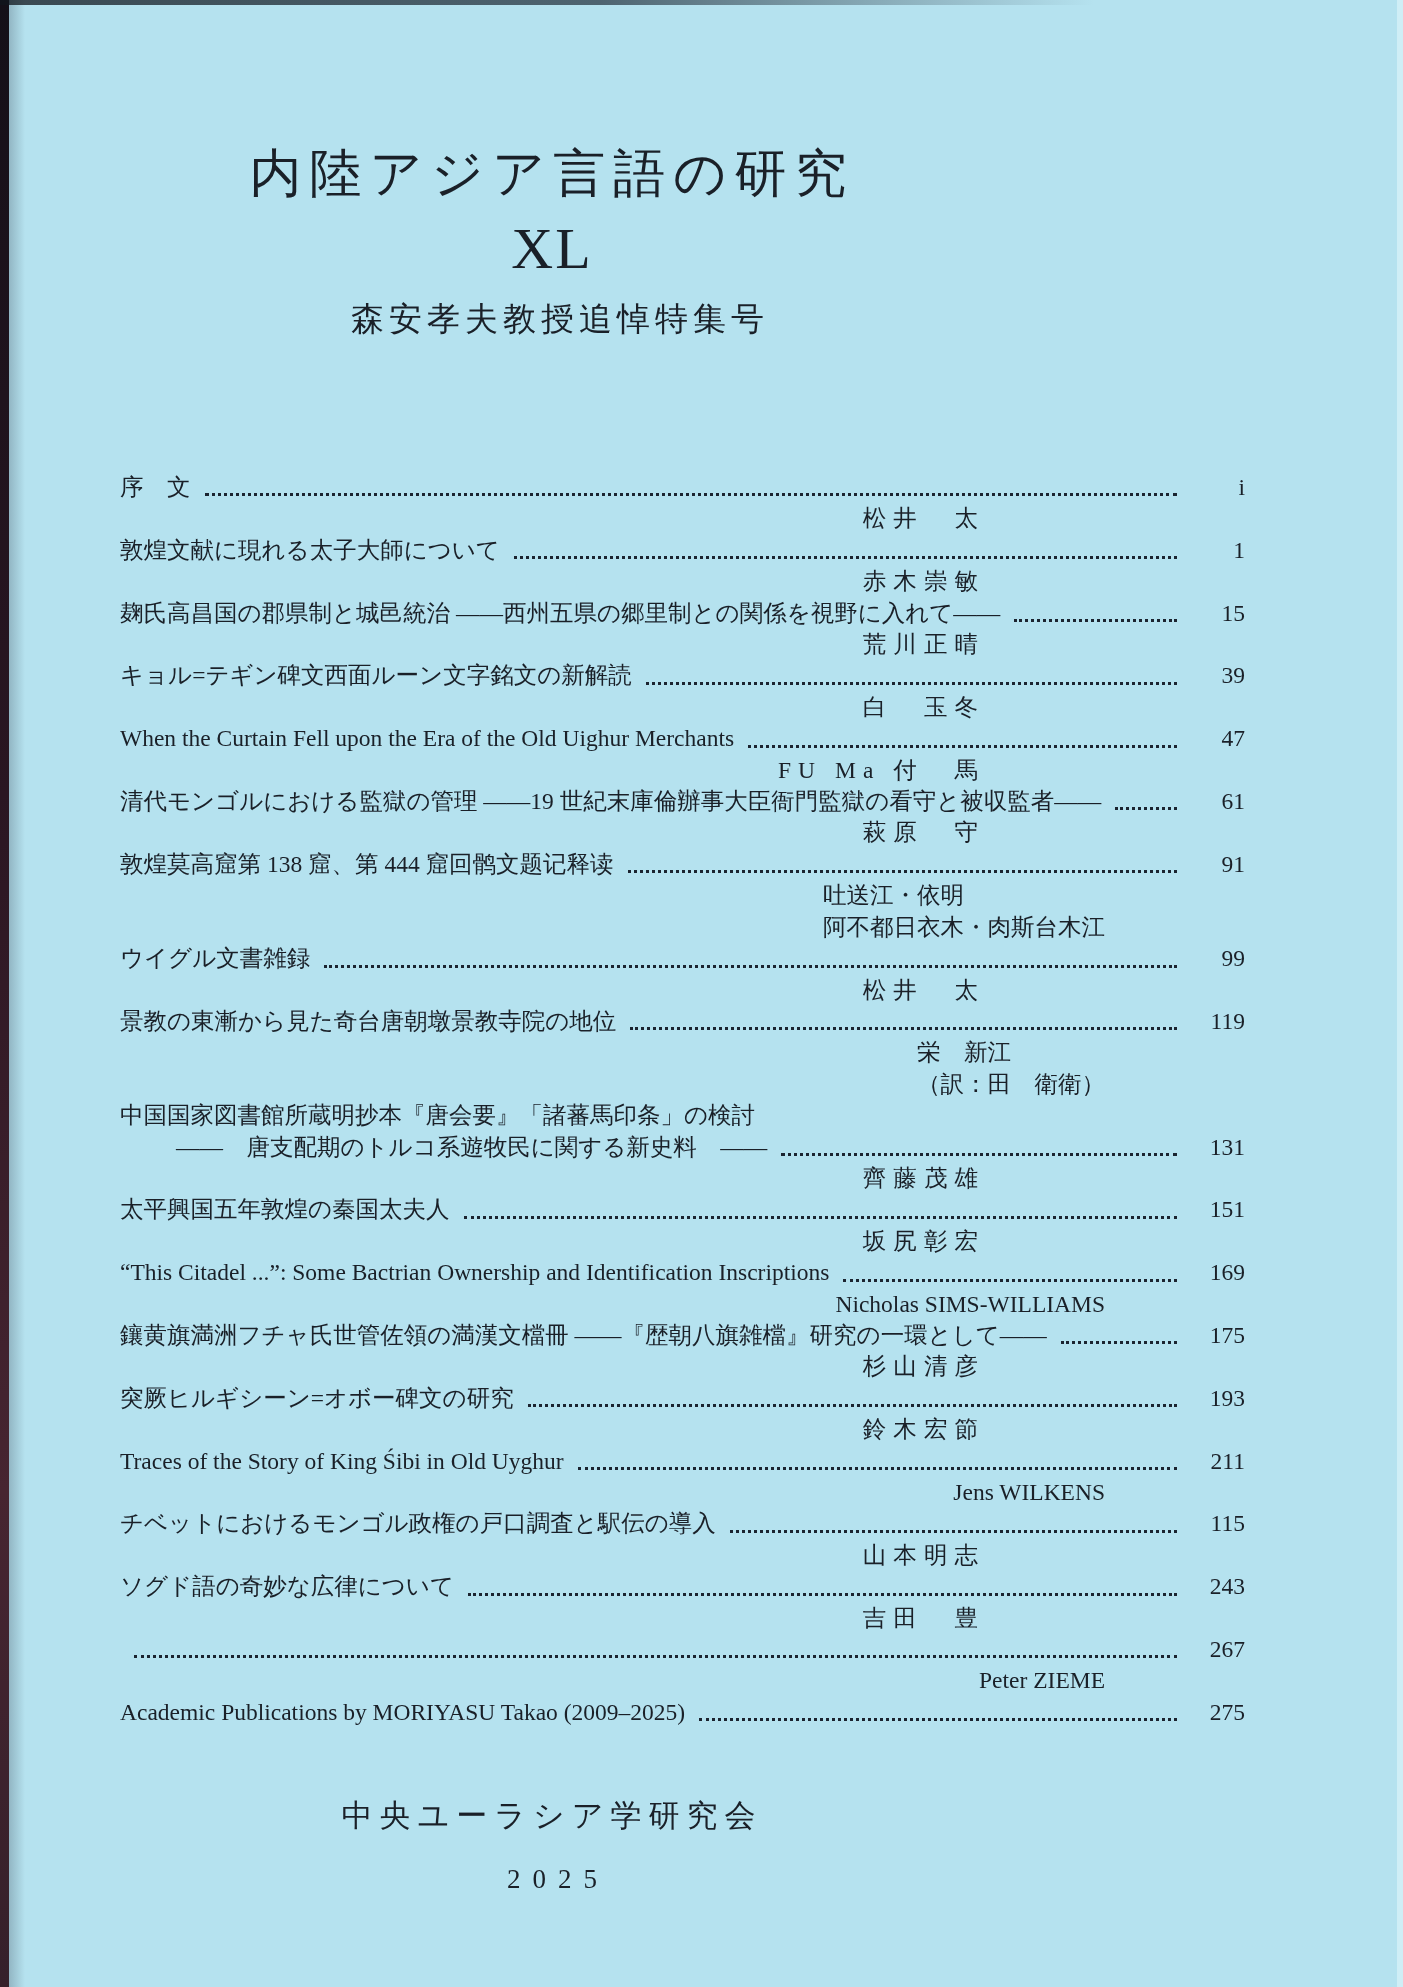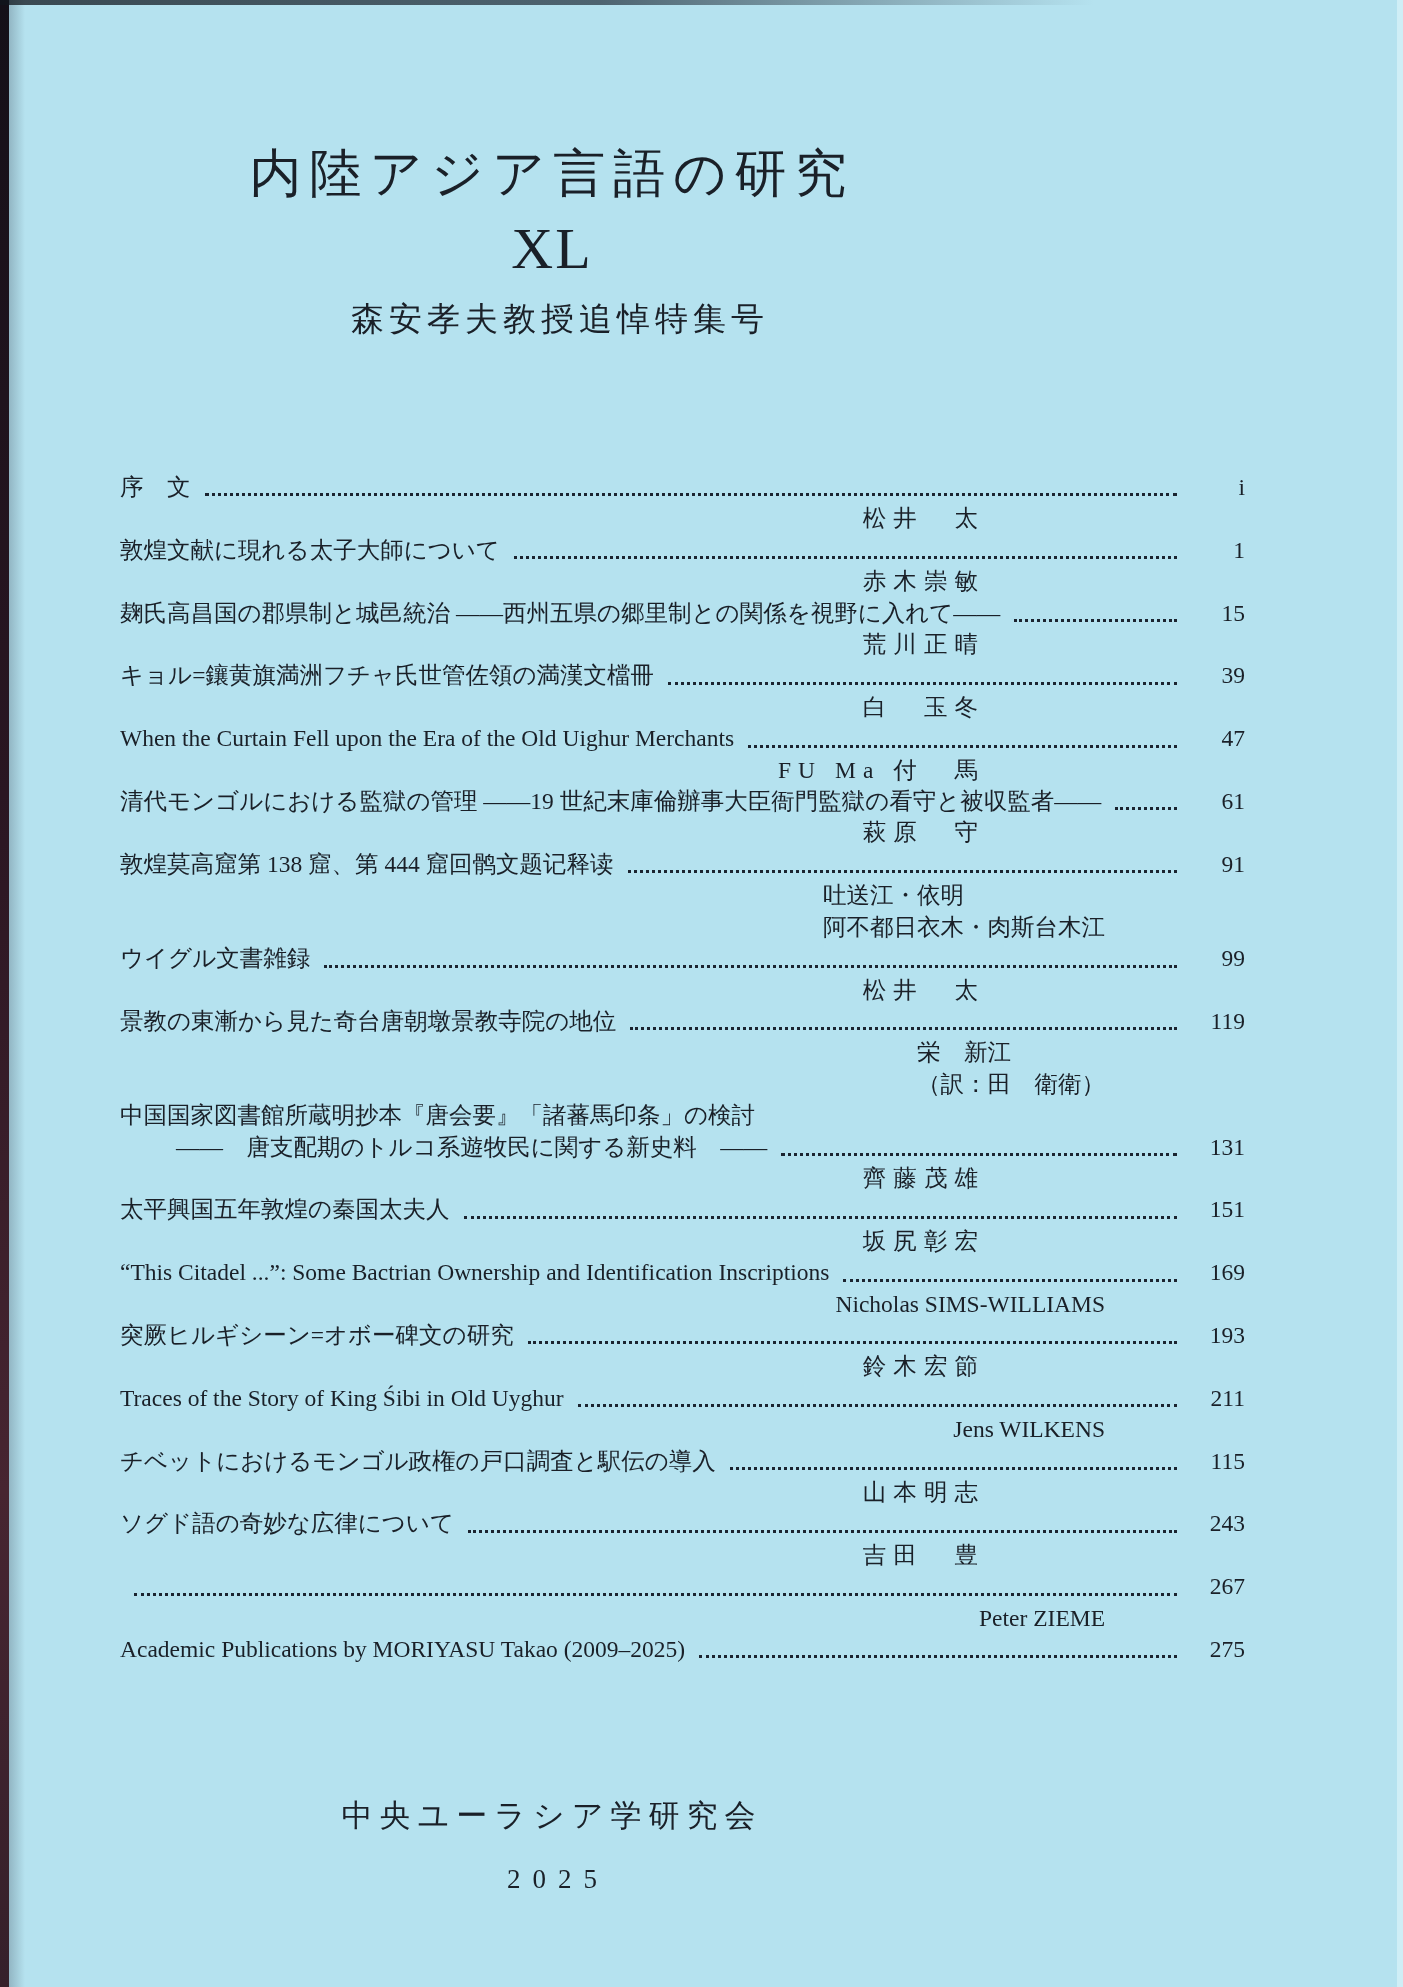--- a/index.html
+++ b/index.html
@@ -77,21 +77,21 @@
     <div class="entry">
       <div class="t-line">
         <span class="t-text"><span>麹氏高昌国の郡県制と城邑統治 ――西州五県の郷里制との関係を視野に入れて――</span></span>
         <span class="leader"></span>
         <span class="pnum">15</span>
       </div>
       <div class="a-line narrow"><span class="a-block"><span class="a-name cjk">荒川正晴</span></span></div>
     </div>
     <div class="entry">
       <div class="t-line">
-        <span class="t-text"><span>キョル=鑲黄旗満洲フチャ氏世管佐領の満漢文檔冊</span></span>
+        <span class="t-text"><span>キョル=テギン碑文西面ルーン文字銘文の新解読</span></span>
         <span class="leader"></span>
         <span class="pnum">39</span>
       </div>
       <div class="a-line narrow"><span class="a-block"><span class="a-name cjk">白　玉冬</span></span></div>
     </div>
     <div class="entry">
       <div class="t-line">
         <span class="t-text"><span>When the Curtain Fell upon the Era of the Old Uighur Merchants</span></span>
         <span class="leader"></span>
         <span class="pnum">47</span>
@@ -149,20 +149,28 @@
       </div>
       <div class="a-line narrow"><span class="a-block"><span class="a-name cjk">坂尻彰宏</span></span></div>
     </div>
     <div class="entry">
       <div class="t-line">
         <span class="t-text"><span>“This Citadel ...”: Some Bactrian Ownership and Identification Inscriptions</span></span>
         <span class="leader"></span>
         <span class="pnum">169</span>
       </div>
       <div class="a-line"><span class="a-block"><span class="a-name">Nicholas SIMS-WILLIAMS</span></span></div>
+    </div>
+    <div class="entry">
+      <div class="t-line">
+        <span class="t-text"><span>鑲黄旗満洲フチャ氏世管佐領の満漢文檔冊 ――『歴朝八旗雑檔』研究の一環として――</span></span>
+        <span class="leader"></span>
+        <span class="pnum">175</span>
+      </div>
+      <div class="a-line narrow"><span class="a-block"><span class="a-name cjk">杉山清彦</span></span></div>
     </div>
     <div class="entry">
       <div class="t-line">
         <span class="t-text"><span>突厥ヒルギシーン=オボー碑文の研究</span></span>
         <span class="leader"></span>
         <span class="pnum">193</span>
       </div>
       <div class="a-line narrow"><span class="a-block"><span class="a-name cjk">鈴木宏節</span></span></div>
     </div>
     <div class="entry">

